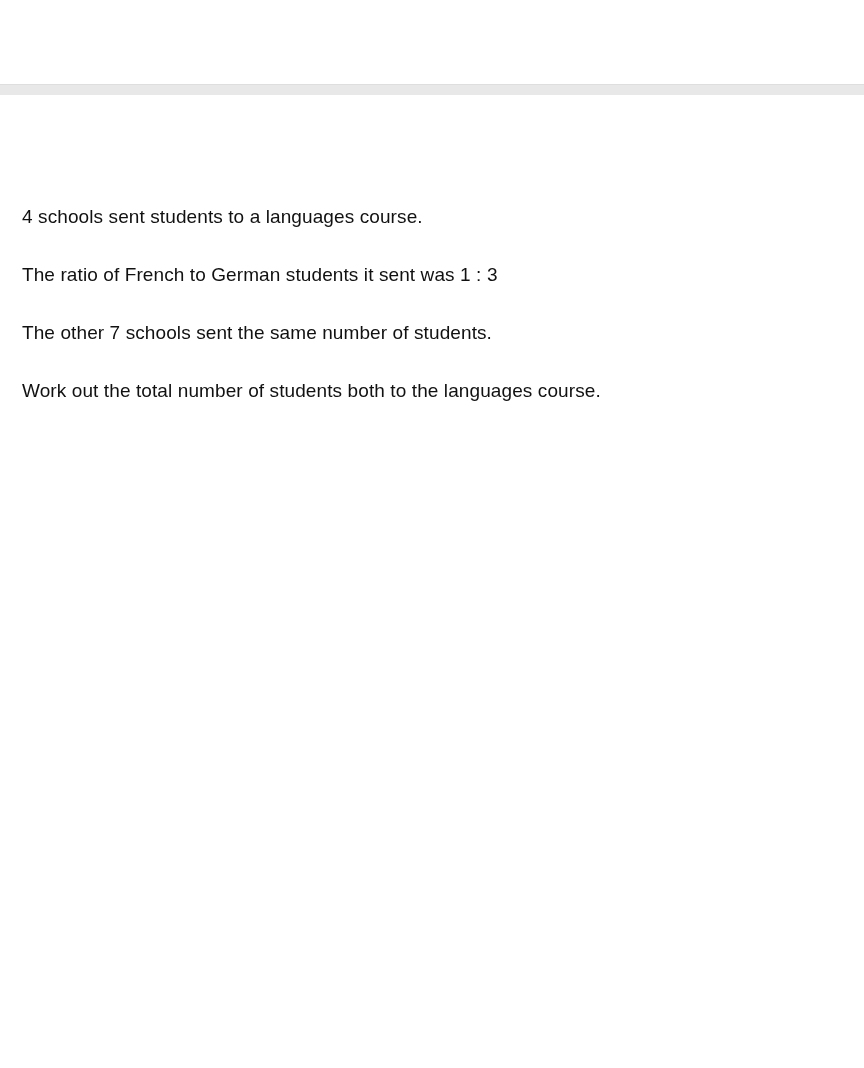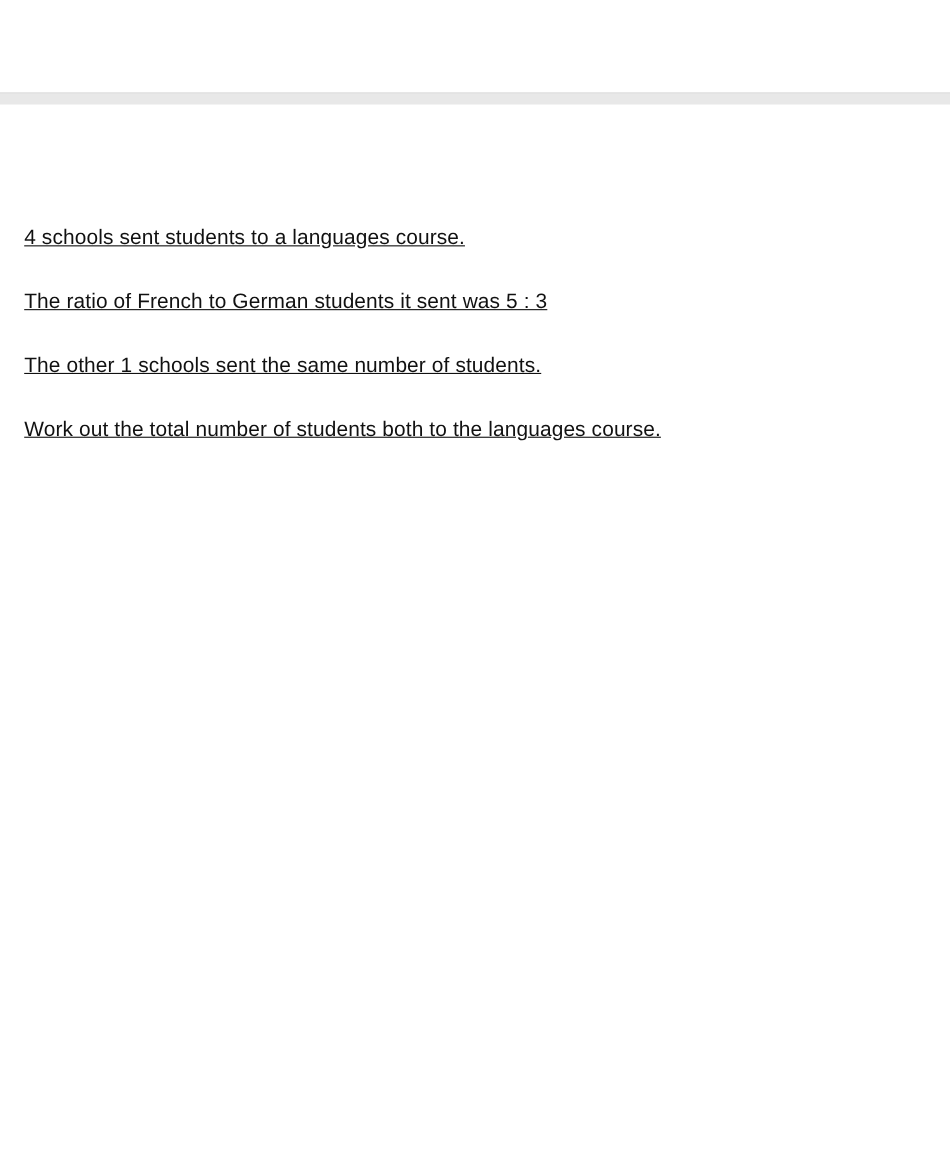--- a/index.html
+++ b/index.html
@@ -22,21 +22,20 @@
   }
   .divider-band {
     width: 100%;
     height: 11px;
     background: #e8e8e8;
     border-top: 1px solid #dedede;
     box-sizing: border-box;
   }
   .content {
     padding: 107px 36px 0 22px;
-    text-decoration: underline;
   }
   .para {
     margin: 0 0 29px 0;
     font-size: 19px;
     line-height: 29px;
     letter-spacing: 0.1px;
   }
   .para .line {
     display: block;
   }
@@ -45,21 +44,21 @@
 <body>
 
 <div class="top-strip"></div>
 <div class="divider-band"></div>
 
 <div class="content">
   <p class="para">
     <span class="line">4 schools sent students to a languages course.</span>
   </p>
   <p class="para">
-    <span class="line">The ratio of French to German students it sent was 5 : 3</span>
+    <span class="line">The ratio of French to German students it sent was 1 : 3</span>
   </p>
   <p class="para">
-    <span class="line">The other 1 schools sent the same number of students.</span>
+    <span class="line">The other 7 schools sent the same number of students.</span>
   </p>
   <p class="para">
     <span class="line">Work out the total number of students both to the languages course.</span>
   </p>
 </div>
 
 </body></html>

